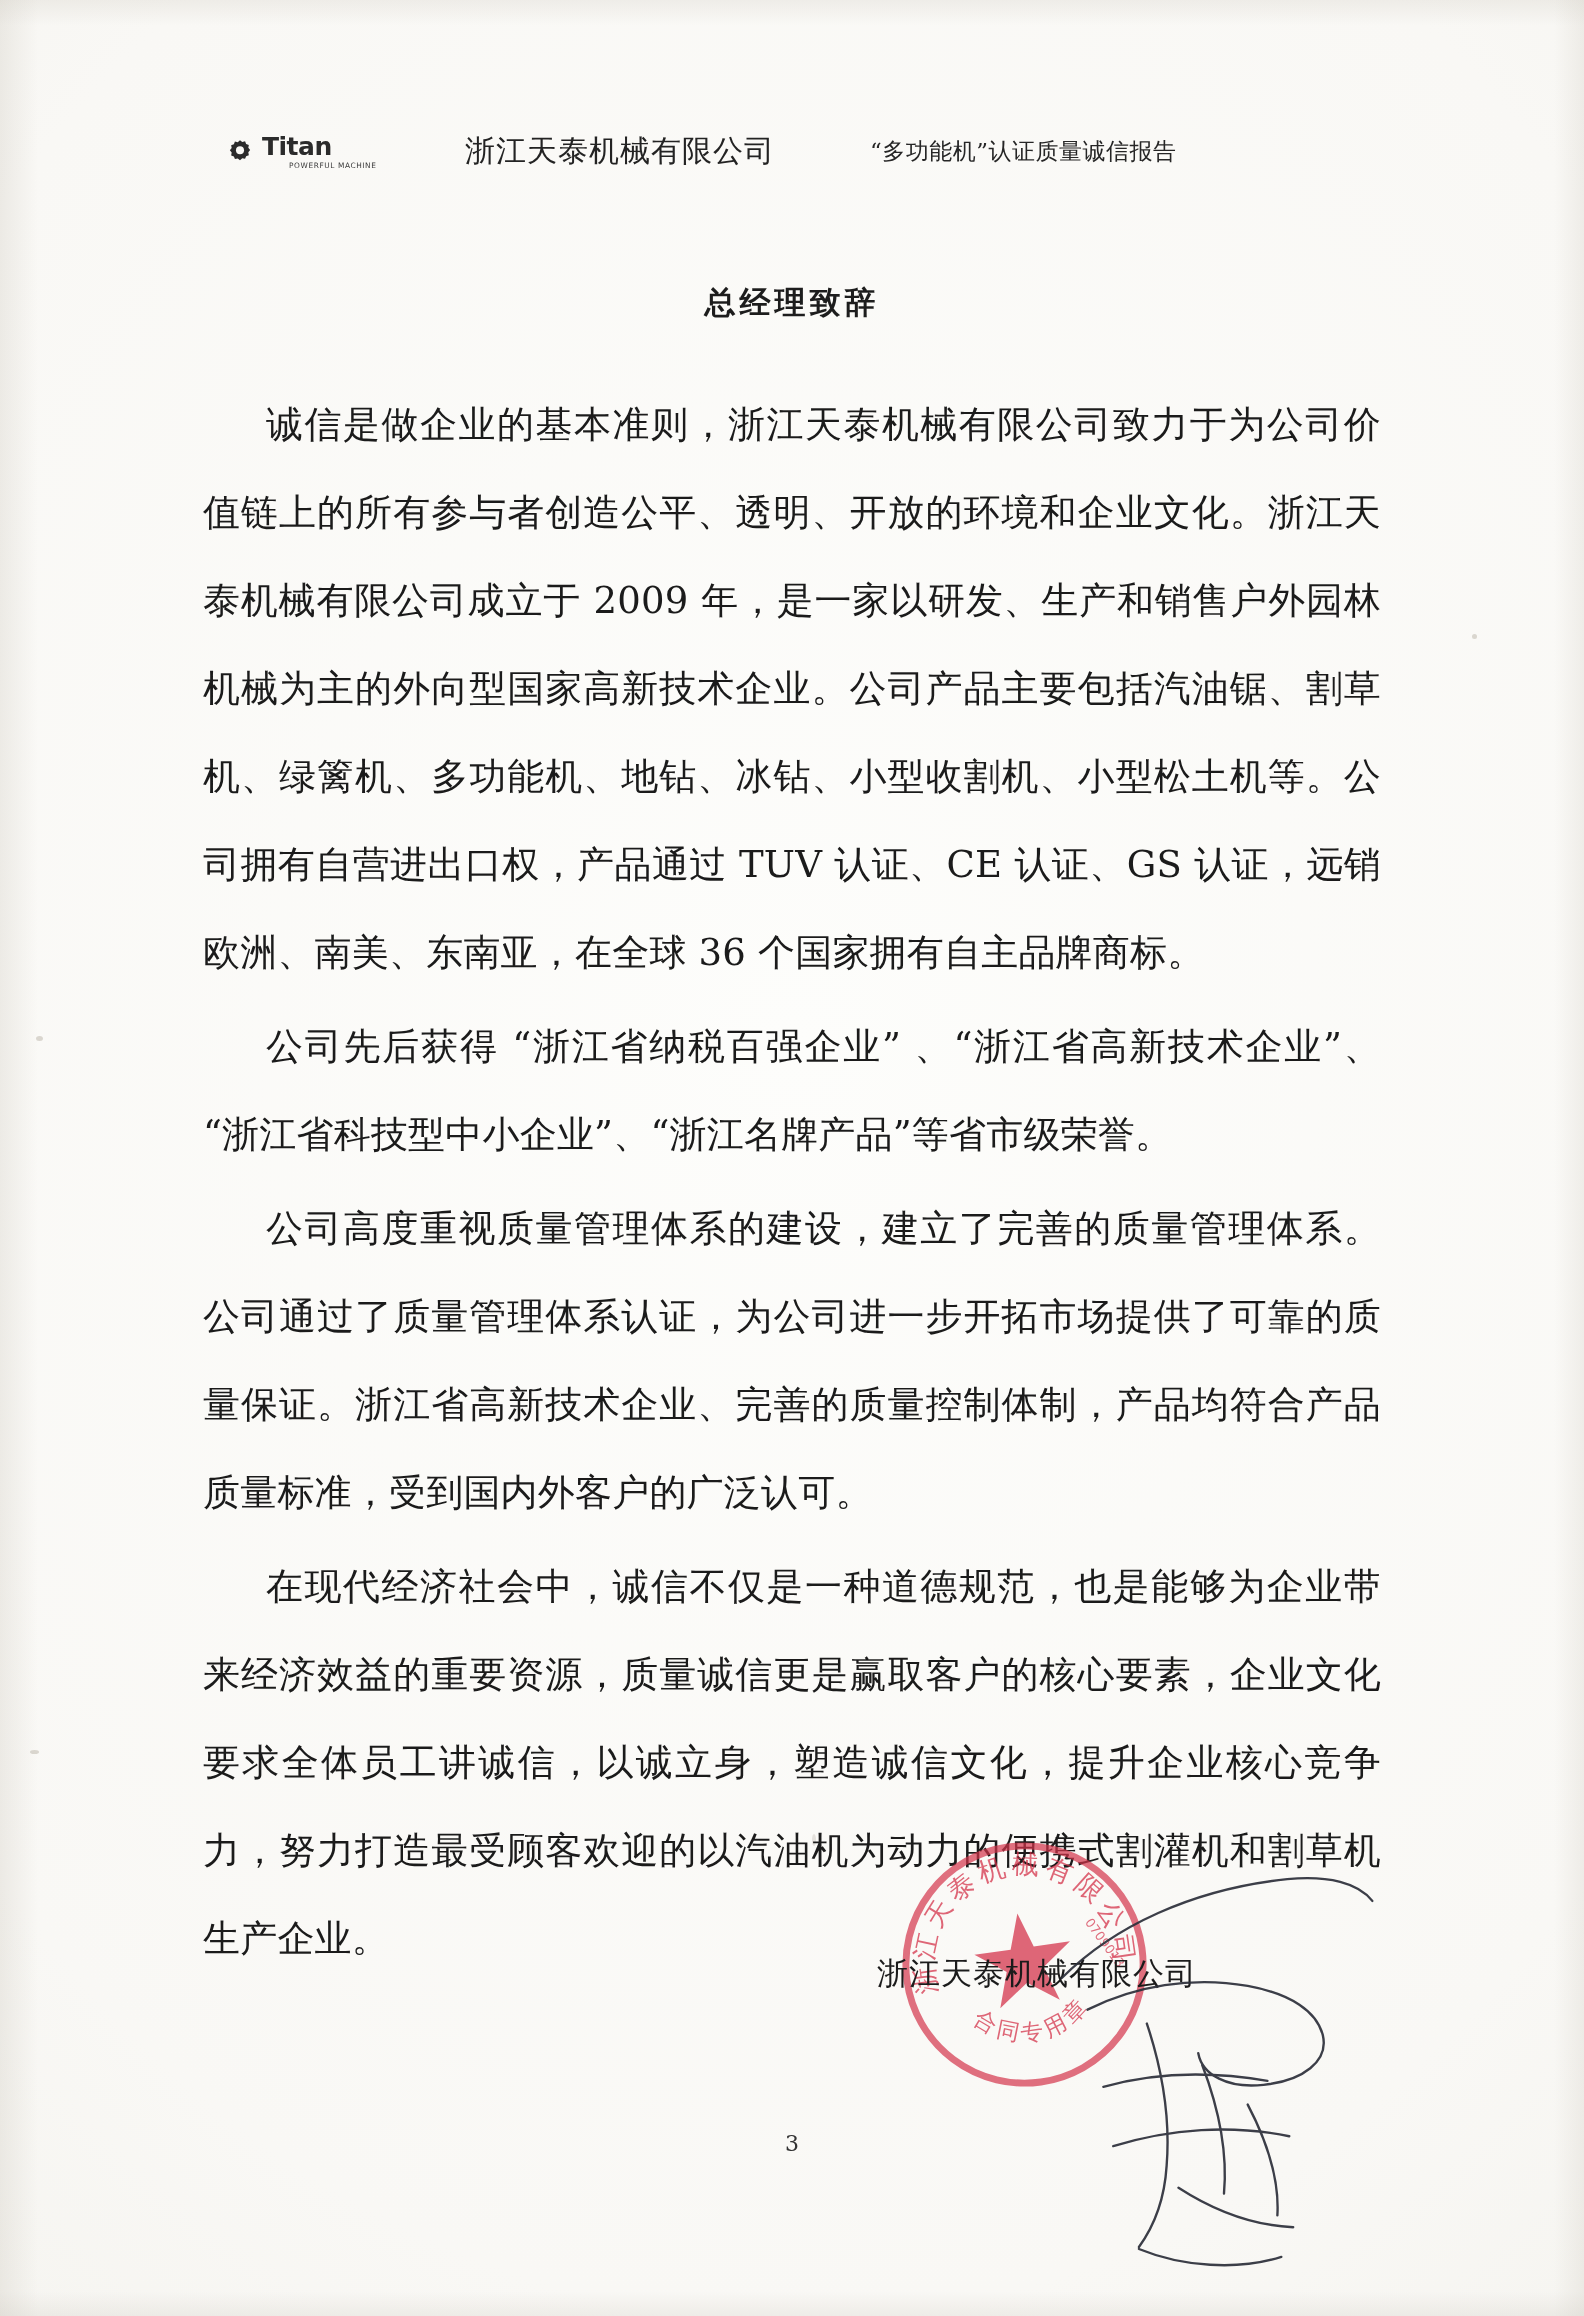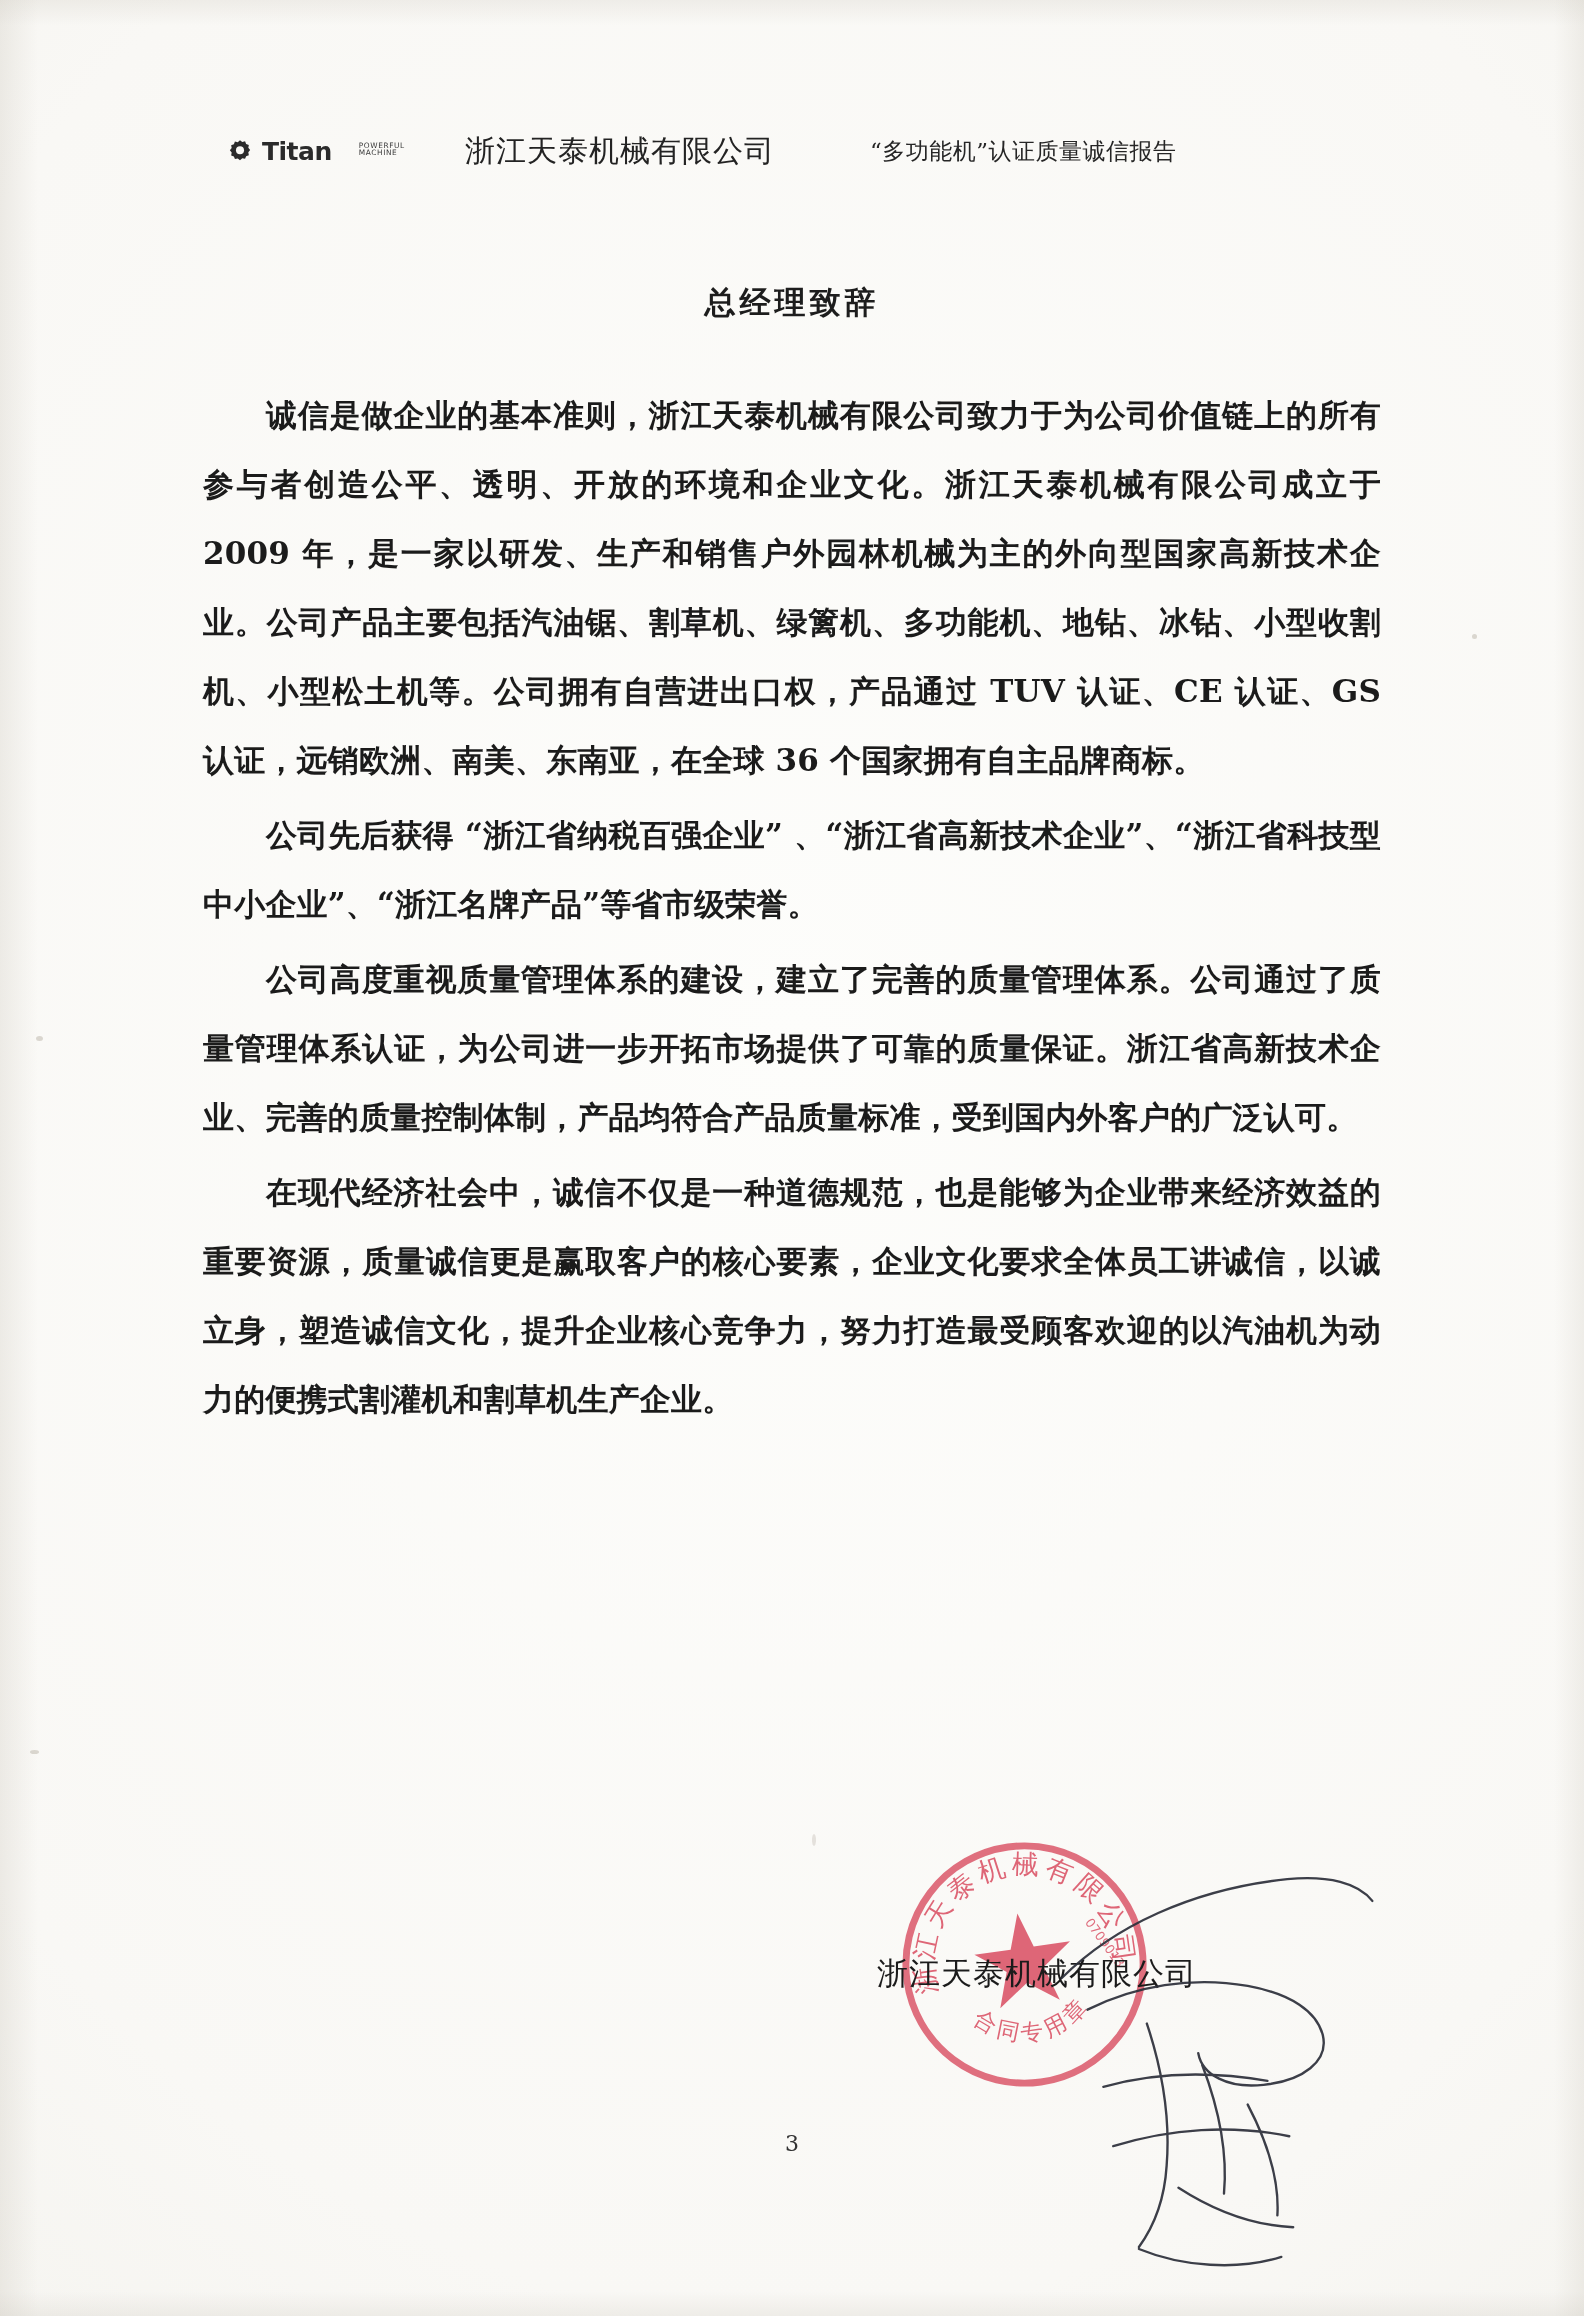--- a/index.html
+++ b/index.html
@@ -66,21 +66,21 @@
     gap: 8px;
     width: 168px;
   }
   .logo-gear {
     width: 28px; height: 28px;
     position: relative;
     flex: none;
   }
   .logo-text {
     display: flex;
-    flex-direction: row;
+    flex-direction: column;
     line-height: 1;
   }
   .logo-title {
     font-family: "DejaVu Sans", "Liberation Sans", sans-serif;
     font-weight: 700;
     font-size: 25px;
     color: #2b2b2b;
     letter-spacing: -0.5px;
   }
   .logo-sub {
@@ -123,29 +123,28 @@
   }
 
   
   .body-text {
     position: absolute;
     left: 203px;
     top: 381px;
     width: 1178px;
   }
   .para {
-    font-size: 31px;
-    line-height: 69px;
+    font-size: 37px;
+    line-height: 88px;
     color: #1b1b1b;
     text-align: justify;
     text-justify: inter-ideograph;
     text-indent: 63px;
     margin: 0 0 6px 0;
     letter-spacing: 0.2px;
-    font-weight: bold;
   }
 
   
   .sign-block {
     position: absolute;
     right: 230px;
     top: 1935px;
     width: 614px;
     text-align: left;
   }

